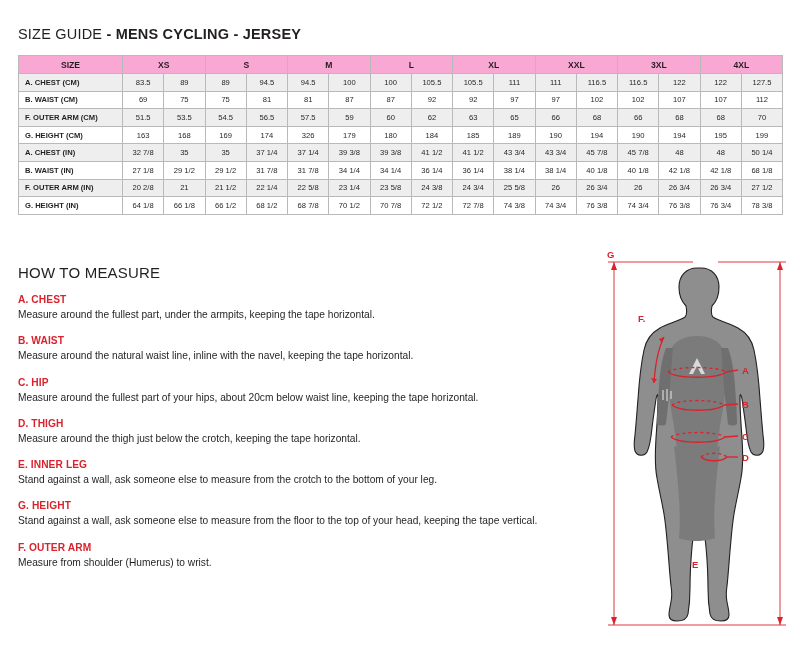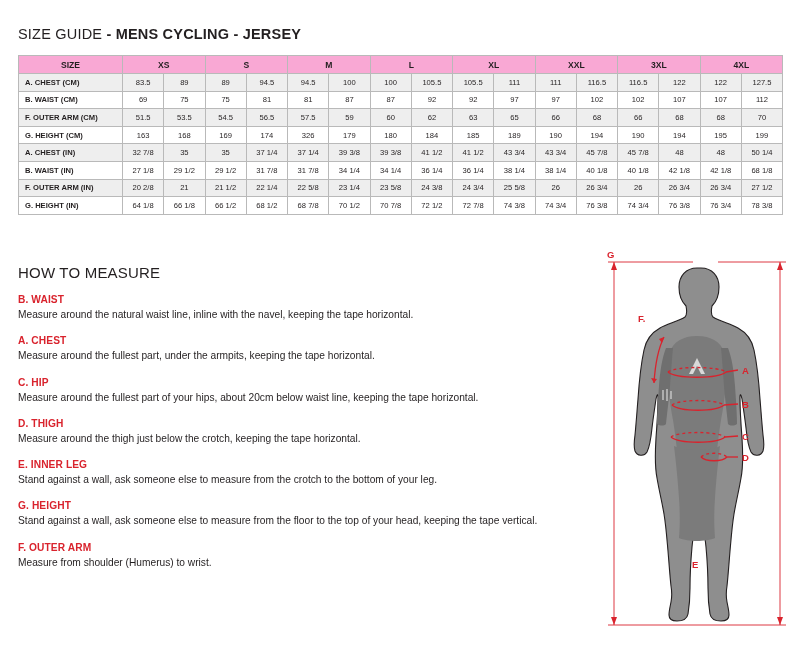--- a/index.html
+++ b/index.html
@@ -308,26 +308,26 @@
           <td>76 3/8</td>
           <td>76 3/4</td>
           <td>78 3/8</td>
         </tr>
       </tbody>
   </table>
 
   <div class="how-title">HOW TO MEASURE</div>
   <div class="measure-list" id="measure-list">
       <div class="measure-item">
+        <div class="m-head">A. CHEST</div>
+        <div class="m-text">Measure around the fullest part, under the armpits, keeping the tape horizontal.</div>
+      </div>
+      <div class="measure-item">
         <div class="m-head">B. WAIST</div>
         <div class="m-text">Measure around the natural waist line, inline with the navel, keeping the tape horizontal.</div>
-      </div>
-      <div class="measure-item">
-        <div class="m-head">A. CHEST</div>
-        <div class="m-text">Measure around the fullest part, under the armpits, keeping the tape horizontal.</div>
       </div>
       <div class="measure-item">
         <div class="m-head">C. HIP</div>
         <div class="m-text">Measure around the fullest part of your hips, about 20cm below waist line, keeping the tape horizontal.</div>
       </div>
       <div class="measure-item">
         <div class="m-head">D. THIGH</div>
         <div class="m-text">Measure around the thigh just below the crotch, keeping the tape horizontal.</div>
       </div>
       <div class="measure-item">

